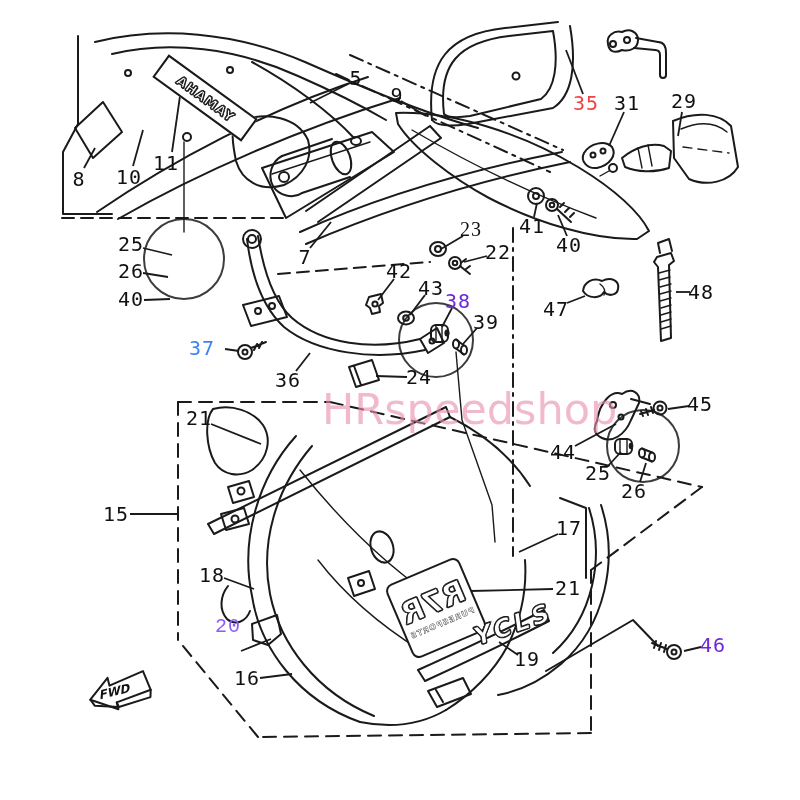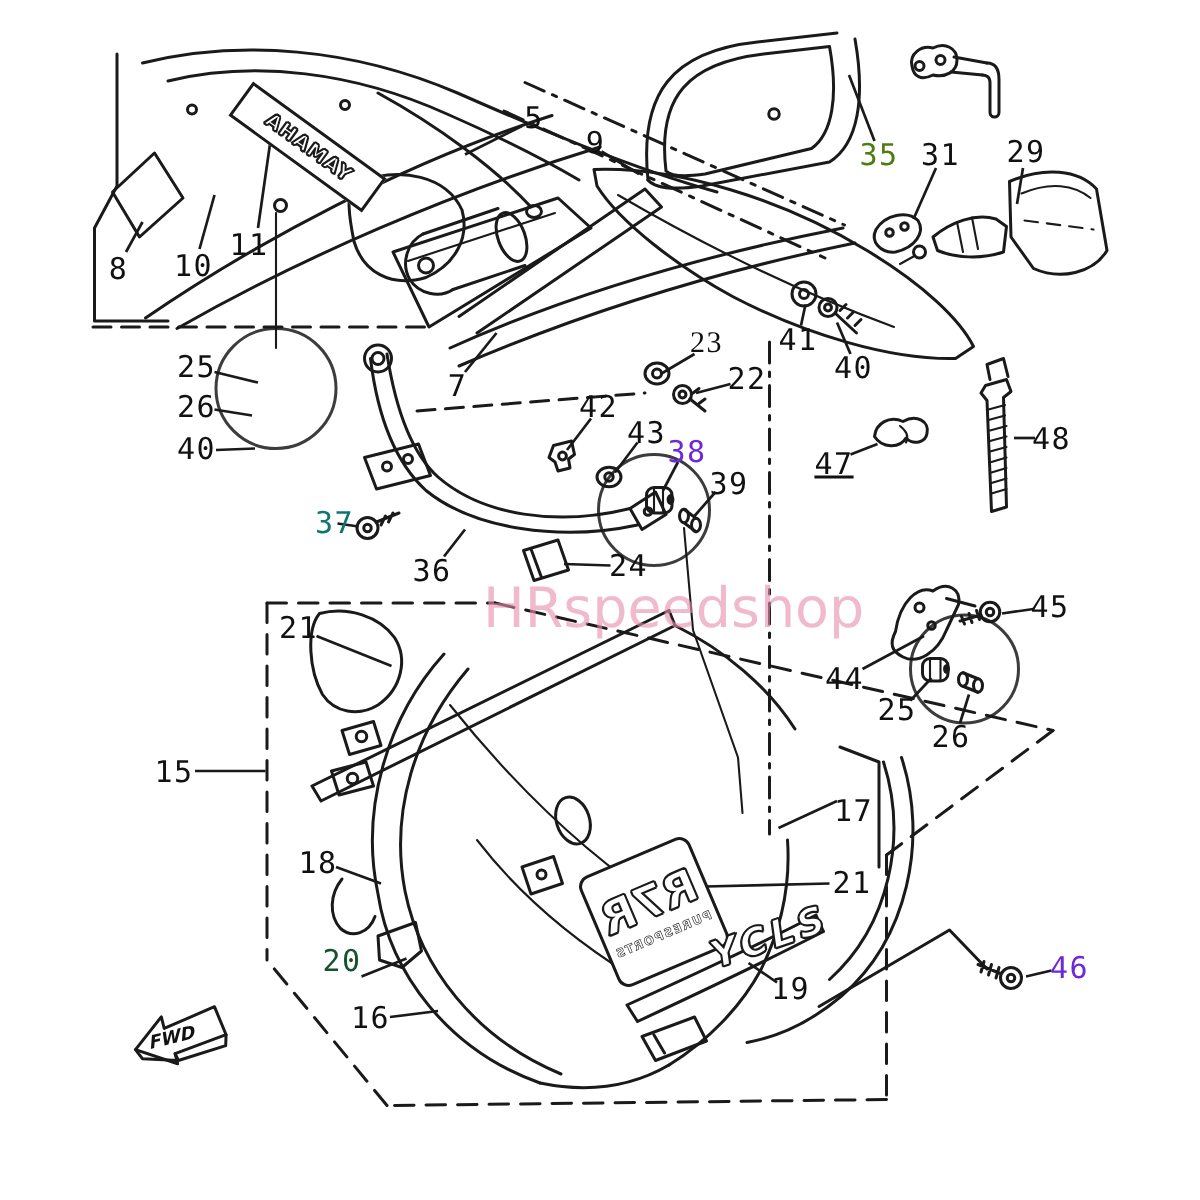--- a/index.html
+++ b/index.html
@@ -7,21 +7,21 @@
          font-family:"DejaVu Sans Mono","Liberation Mono",monospace;}
   #artwork{position:absolute;left:0;top:0;}
   #artwork path, #artwork circle, #artwork ellipse, #artwork rect, #artwork polygon{
     fill:none;stroke:#1a1a1a;stroke-width:2;stroke-linecap:round;stroke-linejoin:round;}
   #artwork .thin{stroke-width:1.4;}
   #artwork .fillwhite{fill:#fff;}
   #artwork .filldark{fill:#1a1a1a;stroke:none;}
   .part-label{position:absolute;transform:translate(-50%,-50%);font-size:20px;
     color:#111;letter-spacing:1px;white-space:nowrap;}
   #watermark{position:absolute;left:322px;top:384px;width:230px;font-family:"DejaVu Sans","Liberation Sans",sans-serif;
-    font-size:37px;font-weight:400;opacity:.62;letter-spacing:0px;}
+    font-size:43px;font-weight:400;opacity:.62;letter-spacing:0px;}
   #part-code{position:absolute;left:60px;top:726px;font-size:18px;font-weight:700;
     color:#151515;letter-spacing:1px;}
   .decal{position:absolute;display:flex;flex-direction:column;align-items:center;justify-content:center;}
   .outline-txt{color:#fff;-webkit-text-stroke:1px #1a1a1a;text-shadow:
      -1px 0 #1a1a1a,1px 0 #1a1a1a,0 -1px #1a1a1a,0 1px #1a1a1a;
      font-family:"DejaVu Sans","Liberation Sans",sans-serif;font-weight:700;}
   #decal-yamaha{left:150px;top:84px;width:106px;height:24px;border:2px solid #1a1a1a;background:#fff;
     transform:rotate(36deg);transform-origin:center;}
   #decal-yamaha .outline-txt{transform:scaleX(-1);font-size:13px;letter-spacing:1px;}
   #decal-model{left:396px;top:568px;width:76px;height:76px;border:2px solid #1a1a1a;border-radius:8px;
@@ -291,37 +291,37 @@
       <div class="part-label" style="left: 305px; top: 257px; color: rgb(17, 17, 17);">7</div>
       <div class="part-label" style="left: 471px; top: 229px; color: rgb(17, 17, 17); font-family: Liberation Serif, serif;">23</div>
       <div class="part-label" style="left: 498px; top: 252px; color: rgb(17, 17, 17);">22</div>
       <div class="part-label" style="left: 532px; top: 226px; color: rgb(17, 17, 17); text-align: right;">41</div>
       <div class="part-label" style="left: 569px; top: 245px; color: rgb(17, 17, 17);">40</div>
       <div class="part-label" style="left: 399px; top: 271px; color: rgb(17, 17, 17);">42</div>
       <div class="part-label" style="left: 431px; top: 288px; color: rgb(17, 17, 17);">43</div>
       <div class="part-label" style="left: 458px; top: 301px; color: #6d28d9;">38</div>
       <div class="part-label" style="left: 486px; top: 322px; color: rgb(17, 17, 17);">39</div>
       <div class="part-label" style="left: 419px; top: 377px; color: rgb(17, 17, 17);">24</div>
-      <div class="part-label" style="left: 586px; top: 103px; color: #4d7c0f;">35</div>
+      <div class="part-label" style="left: 586px; top: 103px; color: #ef4444;">35</div>
       <div class="part-label" style="left: 627px; top: 103px; color: rgb(17, 17, 17);">31</div>
       <div class="part-label" style="left: 684px; top: 101px; color: rgb(17, 17, 17);">29</div>
       <div class="part-label" style="left: 131px; top: 244px; color: rgb(17, 17, 17);">25</div>
       <div class="part-label" style="left: 131px; top: 271px; color: rgb(17, 17, 17);">26</div>
       <div class="part-label" style="left: 131px; top: 299px; color: rgb(17, 17, 17);">40</div>
-      <div class="part-label" style="left: 223px; top: 348px; color: #0f766e;">37</div>
+      <div class="part-label" style="left: 202px; top: 348px; color: #3b82f6;">37</div>
       <div class="part-label" style="left: 288px; top: 380px; color: rgb(17, 17, 17);">36</div>
-      <div class="part-label" style="left: 556px; top: 309px; color: rgb(17, 17, 17); text-decoration: underline;">47</div>
+      <div class="part-label" style="left: 556px; top: 309px; color: rgb(17, 17, 17);">47</div>
       <div class="part-label" style="left: 701px; top: 292px; color: rgb(17, 17, 17);">48</div>
       <div class="part-label" style="left: 700px; top: 404px; color: rgb(17, 17, 17);">45</div>
       <div class="part-label" style="left: 563px; top: 452px; color: rgb(17, 17, 17);">44</div>
       <div class="part-label" style="left: 598px; top: 473px; color: rgb(17, 17, 17);">25</div>
       <div class="part-label" style="left: 634px; top: 491px; color: rgb(17, 17, 17);">26</div>
       <div class="part-label" style="left: 116px; top: 514px; color: rgb(17, 17, 17);">15</div>
       <div class="part-label" style="left: 199px; top: 418px; color: rgb(17, 17, 17);">21</div>
       <div class="part-label" style="left: 212px; top: 575px; color: rgb(17, 17, 17);">18</div>
-      <div class="part-label" style="left: 228px; top: 640px; color: #14532d;">20</div>
+      <div class="part-label" style="left: 228px; top: 626px; color: #8b5cf6; font-family: Liberation Mono, monospace;">20</div>
       <div class="part-label" style="left: 247px; top: 678px; color: rgb(17, 17, 17); text-align: right;">16</div>
-      <div class="part-label" style="left: 569px; top: 528px; color: rgb(17, 17, 17); margin-top: 12px;">17</div>
+      <div class="part-label" style="left: 569px; top: 528px; color: rgb(17, 17, 17);">17</div>
       <div class="part-label" style="left: 568px; top: 588px; color: rgb(17, 17, 17);">21</div>
       <div class="part-label" style="left: 527px; top: 659px; color: rgb(17, 17, 17);">19</div>
       <div class="part-label" style="left: 713px; top: 645px; color: #6d28d9;">46</div>
     </div>
 </div>
 
 </body></html>

